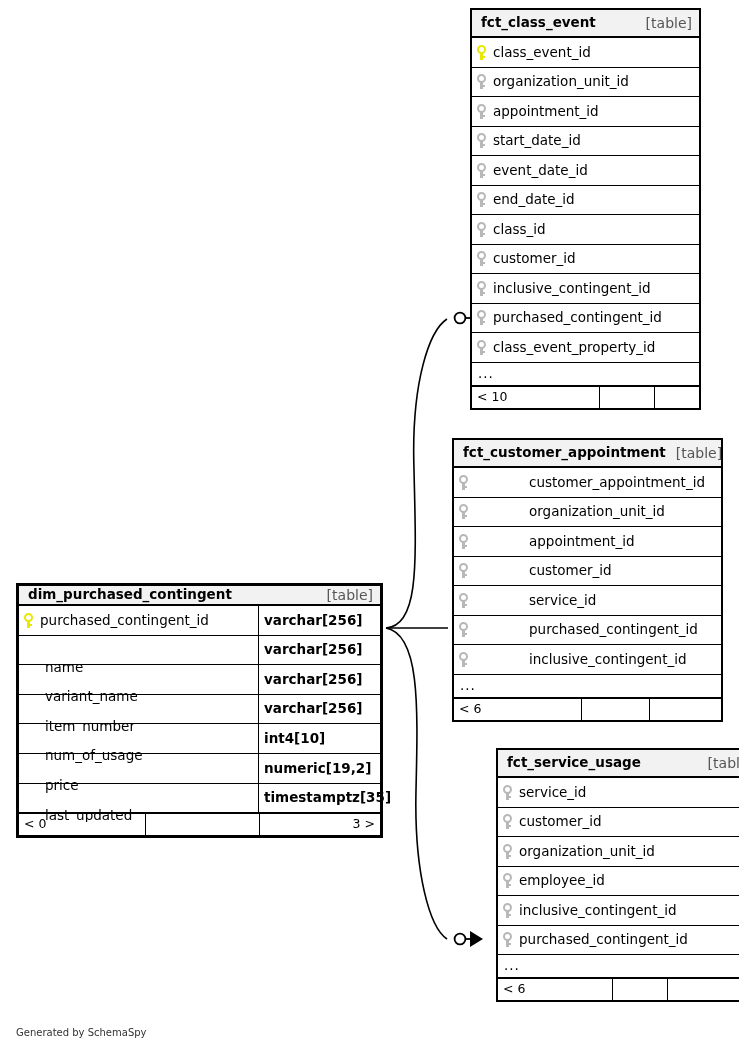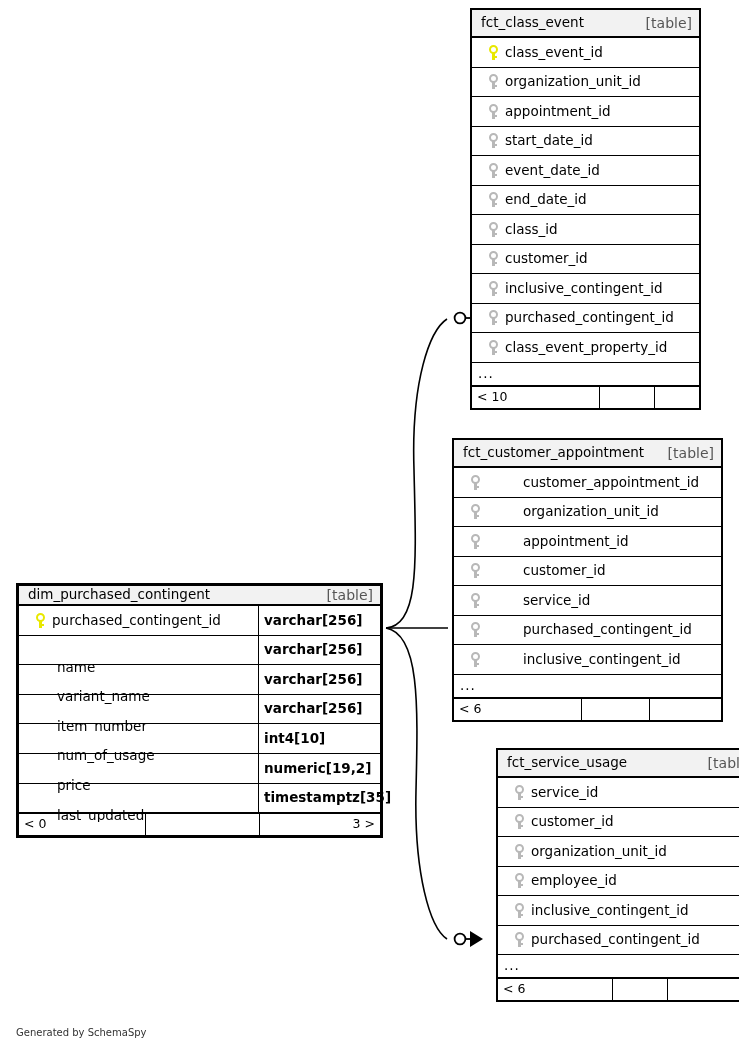--- a/index.html
+++ b/index.html
@@ -45,21 +45,21 @@
     box-sizing: border-box;
     display: flex;
     align-items: center;
     justify-content: space-between;
     background: #f2f2f2;
     border-bottom: 2px solid #000000;
     height: 28px;
     padding: 0 7px 0 9px;
   }
   .entity-title {
-    font-weight: normal;
+    font-weight: bold;
     font-size: 13.5px;
     color: #000000;
     white-space: nowrap;
   }
   .entity-tag {
     font-size: 14px;
     color: #555555;
     white-space: nowrap;
     padding-left: 10px;
   }
@@ -74,33 +74,33 @@
     background: #ffffff;
   }
   .col-row:last-child { border-bottom: none; }
 
   .col-name {
     box-sizing: border-box;
     display: flex;
     align-items: center;
     flex: 1 1 auto;
     min-width: 0;
-    padding-left: 16px;
+    padding-left: 4px;
     overflow: hidden;
     white-space: nowrap;
   }
 
   .col-label {
     font-size: 13.5px;
     color: #000000;
     white-space: nowrap;
   }
   
   .pad-std  .col-label { margin-left: 6px; }
-  .pad-wide .col-label { margin-left: 42px; }
+  .pad-wide .col-label { margin-left: 60px; }
   .pad-none .col-label { margin-left: 22px; margin-top: 35px; }
 
   .col-type {
     box-sizing: border-box;
     flex: 0 0 auto;
     border-left: 1.6px solid #000000;
     padding-left: 5px;
     font-size: 13.5px;
     color: #000000;
     white-space: nowrap;

